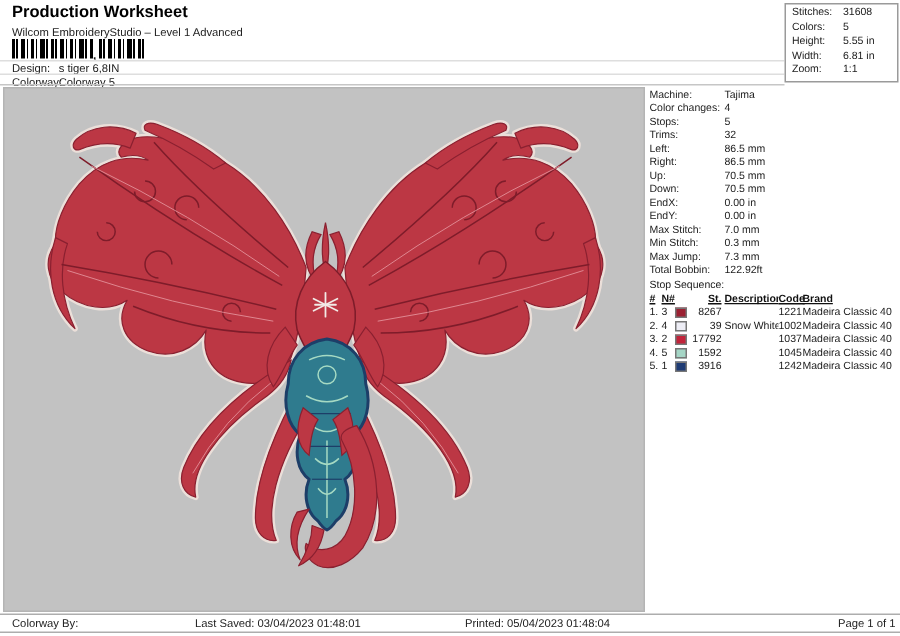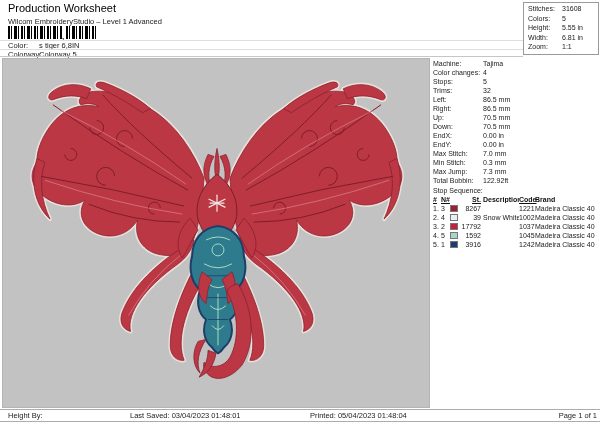--- a/index.html
+++ b/index.html
@@ -1,21 +1,21 @@
 <!DOCTYPE html>
 <html><head>
 <meta charset="utf-8">
 <style>
   * { margin:0; padding:0; box-sizing:border-box; }
   html,body { background:#fff; }
   body { font-family:"Liberation Sans", sans-serif; color:#1a1a1a; }
   #page { position:relative; width:600px; height:424px; background:#fff; overflow:hidden; }
 
   
-  .title { position:absolute; left:8px; top:2px; font-size:11px; font-weight:normal; color:#000; }
+  .title { position:absolute; left:8px; top:2px; font-size:11px; font-weight:bold; color:#000; }
   .subtitle { position:absolute; left:8px; top:17px; font-size:7.5px; color:#222; }
   .barcode-wrap { position:absolute; left:8px; top:26px; height:13px; display:flex; align-items:flex-end; }
   .bars { height:13px; background:repeating-linear-gradient(90deg,#000 0 2px,transparent 2px 3px,#000 3px 4px,transparent 4px 6px,#000 6px 9px,transparent 9px 10px,#000 10px 11px,transparent 11px 13px); }
   .bars.seg1 { width:54px; }
   .bars.seg2 { width:30px; margin-left:2px; }
   .barcode-comma { font-size:8px; font-weight:bold; line-height:5px; }
   .hrow { position:absolute; left:8px; font-size:7.5px; }
   .hrow .lbl { display:inline-block; width:29px; color:#222; }
   .hline { position:absolute; left:0; width:523px; height:1px; background:#c6c6c6; }
   .hline.faint { background:#dedede; }
@@ -58,21 +58,21 @@
   <div class="subtitle">Wilcom EmbroideryStudio – Level 1 Advanced</div>
 
   <div class="barcode-wrap">
     <div class="bars seg1"></div>
     <span class="barcode-comma">,</span>
     <div class="bars seg2"></div>
   </div>
 
   <div class="hline faint" style="top:40px"></div>
   <div class="hrow" style="top:41px">
-    <span class="lbl">Color:</span>
+    <span class="lbl">Design:</span>
     <span>s tiger 6,8IN</span>
   </div>
   <div class="hline faint" style="top:48.5px"></div>
   <div class="hrow" style="top:49.5px">
     <span class="lbl">Colorway:</span>
     <span>Colorway 5</span>
   </div>
   <div class="hline" style="top:55.5px"></div>
 
   <div class="sumbox">
@@ -257,19 +257,19 @@
           <span class="swatch" style="background: rgb(30, 59, 116);"></span>
         </span>
       <span class="c4">3916</span>
       <span class="c5"></span>
       <span class="c6">1242</span>
       <span class="c7">Madeira Classic 40</span>
     </div>
   </div>
 
   <div class="fline" style="top:409px"></div>
-  <div class="ftext" style="left:8px">Height By:</div>
+  <div class="ftext" style="left:8px">Colorway By:</div>
   <div class="ftext" style="left:130px">Last Saved: 03/04/2023 01:48:01</div>
   <div class="ftext" style="left:310px">Printed: 05/04/2023 01:48:04</div>
   <div class="ftext" style="right:3px">Page 1 of 1</div>
   <div class="fline" style="top:421px"></div>
 
 </div>
 
 </body></html>

